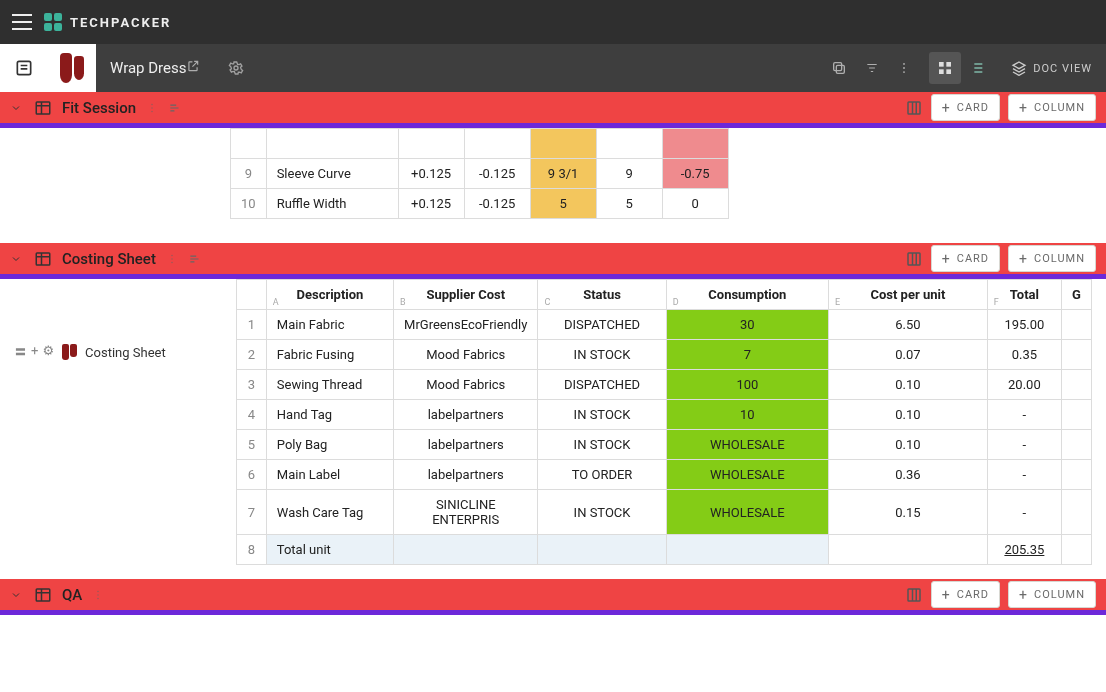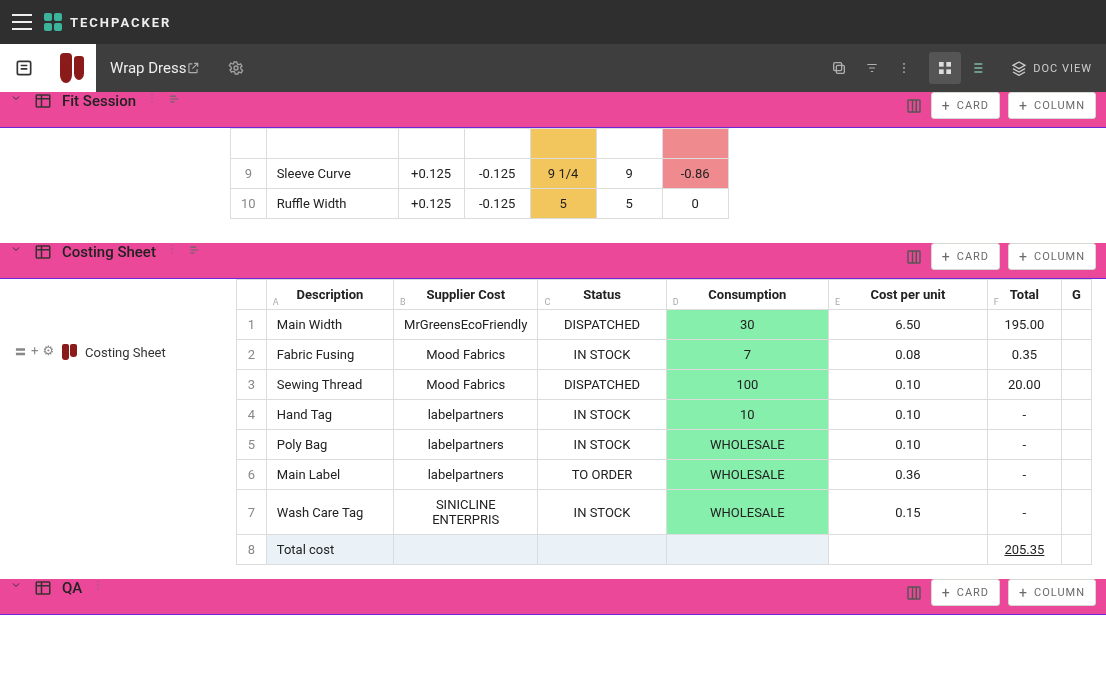--- a/index.html
+++ b/index.html
@@ -38,32 +38,32 @@
     display:flex; align-items:center; height:100%;
   }
   .box-icon {
     width: 48px; height:48px; background:#fff; display:flex; align-items:center; justify-content:center; color:#333;
   }
   .thumb {
     width:48px; height:48px; background:#fff; display:flex; align-items:center; justify-content:center; gap:2px;
   }
   .dress { width:12px; height:30px; background:#8b1a1a; border-radius:4px 4px 6px 6px / 4px 4px 8px 8px; }
   .dress.sm { width:10px; height:24px;}
-  .title { padding:0 14px; font-size:15px; display:flex; align-items:center; gap:0;}
+  .title { padding:0 14px; font-size:15px; display:flex; align-items:flex-start; gap:0;}
   .title .open-icon { opacity:.7;}
   .gear { margin-left:14px; opacity:.7;}
   .subbar-right { margin-left:auto; display:flex; align-items:center; gap:18px; padding-right:14px;}
   .subbar-right .ico { opacity:.8; color:#ddd;}
   .grid-switch { display:flex; align-items:center; gap:0;}
   .grid-switch .cell { width:32px; height:32px; display:flex; align-items:center; justify-content:center; }
   .grid-switch .active { background:#555; border-radius:3px;}
   .docview { display:flex; align-items:center; gap:6px; font-size:11px; letter-spacing:1px; color:#ccc;}
   
   .section-header {
-    height:36px; background:#ec4899; border-bottom:1px solid #6d28d9; display:flex; align-items:flex-start; padding:0 10px; gap:10px;
+    height:36px; background:#ef4444; border-bottom:5px solid #6d28d9; display:flex; align-items:center; padding:0 10px; gap:10px;
   }
   .section-header .chev { width:14px; text-align:center;}
   .section-header .tbl-icon { color:#333;}
   .section-header .name { font-size:15px; font-weight:500;}
   .section-header .more { opacity:.6;}
   .section-header .right { margin-left:auto; display:flex; align-items:center; gap:8px;}
   .btn-light {
     background:#fff; border:1px solid #d8d8d2; color:#6a6a6a; font-size:11px; letter-spacing:1px;
     padding:6px 10px; border-radius:3px; display:flex; align-items:center; gap:6px; cursor:pointer;
   }
@@ -94,21 +94,21 @@
   .side-chip .dresses .d { width:7px; height:16px; background:#8b1a1a; border-radius:2px 2px 3px 3px;}
   .cost-table {
     margin-left:236px; border-collapse:collapse; font-size:13px; width:856px;
   }
   .cost-table th, .cost-table td { border:1px solid #dcdcdc; padding:7px 10px; height:30px;}
   .cost-table thead th { background:#fff; font-weight:700; font-size:13px; text-align:center; position:relative;}
   .cost-table thead th .colkey { position:absolute; left:6px; bottom:2px; font-size:9px; color:#aaa; font-weight:400;}
   .cost-table td.rownum { text-align:center; color:#888; width:30px;}
   .cost-table td.left { text-align:left;}
   .cost-table td.center { text-align:center;}
-  .cost-table td.cons { background:#86efac; text-align:center;}
+  .cost-table td.cons { background:#84cc16; text-align:center;}
   .cost-table tr.total td { background:#eaf2f8;}
   .cost-table tr.total td.rownum { background:#fff;}
   .cost-table tr.total td.nohl { background:#fff;text-decoration:underline;}
   .w-desc{width:132px;} .w-sup{width:134px;} .w-stat{width:132px;} .w-cons{width:170px;} .w-cost{width:172px;} .w-total{width:76px;} .w-g{width:24px;}
   
   svg { display:block; }
 </style>
 </head>
 <body>
 
@@ -252,23 +252,23 @@
           <td class="w65" style="padding:0"></td>
           <td class="w65 hl-yellow" style="padding:0"></td>
           <td class="w65" style="padding:0"></td>
           <td class="w65 hl-red" style="padding:0"></td>
         </tr>
         <tr>
           <td class="rownum">9</td>
           <td class="desc">Sleeve Curve</td>
           <td class="w65">+0.125</td>
           <td class="w65">-0.125</td>
-          <td class="w65 hl-yellow">9 1/4</td>
+          <td class="w65 hl-yellow">9 3/1</td>
           <td class="w65">9</td>
-          <td class="w65 hl-red">-0.86</td>
+          <td class="w65 hl-red">-0.75</td>
         </tr>
         <tr>
           <td class="rownum">10</td>
           <td class="desc">Ruffle Width</td>
           <td class="w65">+0.125</td>
           <td class="w65">-0.125</td>
           <td class="w65 hl-yellow">5</td>
           <td class="w65">5</td>
           <td class="w65 ">0</td>
         </tr>
@@ -342,35 +342,35 @@
         <th class="w-stat"><span>Status</span><span class="colkey">C</span></th>
         <th class="w-cons"><span>Consumption</span><span class="colkey">D</span></th>
         <th class="w-cost"><span>Cost per unit</span><span class="colkey">E</span></th>
         <th class="w-total"><span>Total</span><span class="colkey">F</span></th>
         <th class="w-g"><span>G</span></th>
       </tr>
     </thead>
     <tbody id="cost-body">
         <tr>
           <td class="rownum">1</td>
-          <td class="left">Main Width</td>
+          <td class="left">Main Fabric</td>
           <td class="center">MrGreensEcoFriendly</td>
           <td class="center">DISPATCHED</td>
           <td class="cons">30</td>
           <td class="center">6.50</td>
           <td class="center">195.00</td>
           <td></td>
         </tr>
         <tr>
           <td class="rownum">2</td>
           <td class="left">Fabric Fusing</td>
           <td class="center">Mood Fabrics</td>
           <td class="center">IN STOCK</td>
           <td class="cons">7</td>
-          <td class="center">0.08</td>
+          <td class="center">0.07</td>
           <td class="center">0.35</td>
           <td></td>
         </tr>
         <tr>
           <td class="rownum">3</td>
           <td class="left">Sewing Thread</td>
           <td class="center">Mood Fabrics</td>
           <td class="center">DISPATCHED</td>
           <td class="cons">100</td>
           <td class="center">0.10</td>
@@ -412,21 +412,21 @@
           <td class="left">Wash Care Tag</td>
           <td class="center">SINICLINE ENTERPRIS</td>
           <td class="center">IN STOCK</td>
           <td class="cons">WHOLESALE</td>
           <td class="center">0.15</td>
           <td class="center">-</td>
           <td></td>
         </tr>
         <tr class="total">
           <td class="rownum">8</td>
-          <td class="left">Total cost</td>
+          <td class="left">Total unit</td>
           <td></td>
           <td></td>
           <td></td>
           <td class="nohl"></td>
           <td class="center nohl">205.35</td>
           <td class="nohl"></td>
         </tr>
       </tbody>
   </table>
 </div>

